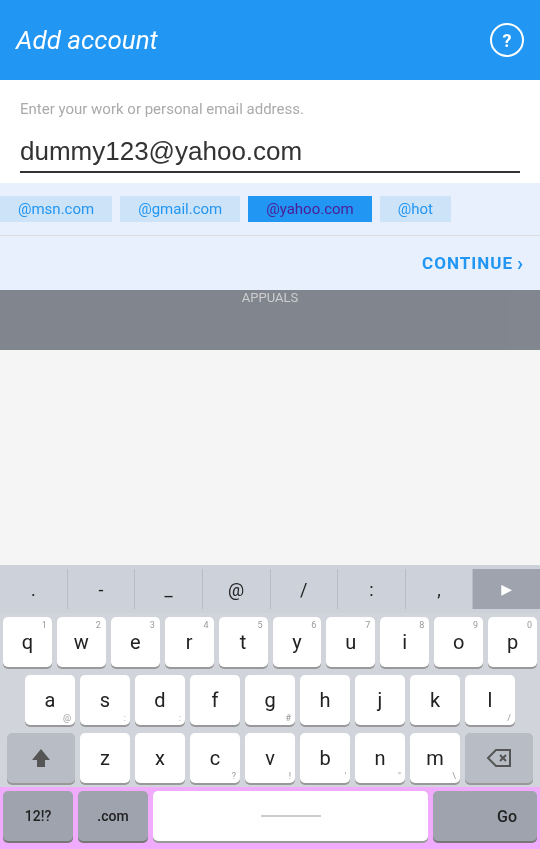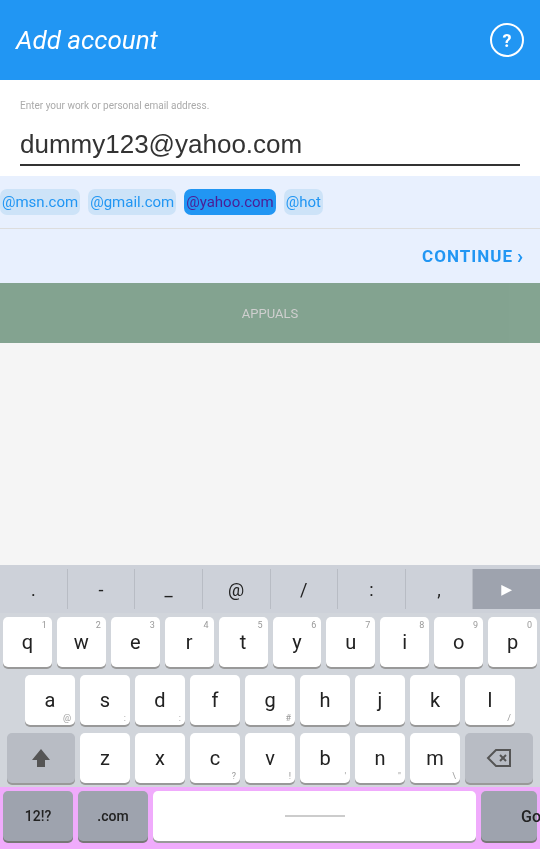--- a/index.html
+++ b/index.html
@@ -41,21 +41,21 @@
       cursor: pointer;
     }
 
     
     #content {
       background: white;
       padding: 20px 20px 10px 20px;
     }
     #email-hint {
       color: #aaa;
-      font-size: 10px;
+      font-size: 15px;
       margin-bottom: 18px;
     }
     #email-input-wrapper {
       border-bottom: 2px solid #333;
       padding-bottom: 4px;
       margin-bottom: 0;
     }
     #email-input {
       font-size: 26px;
       color: #333;
@@ -69,25 +69,25 @@
     #chips-bar {
       background: #e8f0fe;
       display: flex;
       align-items: center;
       height: 52px;
       overflow: hidden;
       gap: 0;
     }
     .chip {
       height: 26px;
-      border-radius: 7px;
-      display: flex;
-      align-items: center;
-      justify-content: center;
-      padding: 0 2px;
+      border-radius: 0;
+      display: flex;
+      align-items: center;
+      justify-content: center;
+      padding: 0 18px;
       font-size: 15px;
       cursor: pointer;
       white-space: nowrap;
       margin: 0 4px;
     }
     .chip-inactive {
       background: #cde3f8;
       color: #2196F3;
       border: none;
     }
@@ -116,24 +116,23 @@
       cursor: pointer;
       gap: 4px;
     }
     #continue-chevron {
       font-size: 20px;
       color: #2196F3;
     }
 
     
     #watermark-area {
-      background: #14532d;
+      background: #0f172a;
       height: 60px;
       display: flex;
-      align-items: center;
       justify-content: center;
       opacity: 0.5;
     }
 
     
     #keyboard {
       background: #d1d5db;
       position: absolute;
       bottom: 0;
       left: 0;
@@ -273,21 +272,21 @@
       background: white;
       border-radius: 5px;
       box-shadow: 0 2px 0 #999;
       cursor: pointer;
       display: flex;
       align-items: center;
       justify-content: center;
       height: 50px;
     }
     .key-go {
-      width: 56px;
+      width: 104px;
       flex-shrink: 0;
       background: #9ea3ae;
       border-radius: 5px;
       box-shadow: 0 2px 0 #777;
       cursor: pointer;
       display: flex;
       align-items: center;
       justify-content: center;
       height: 50px;
       font-size: 16px;

